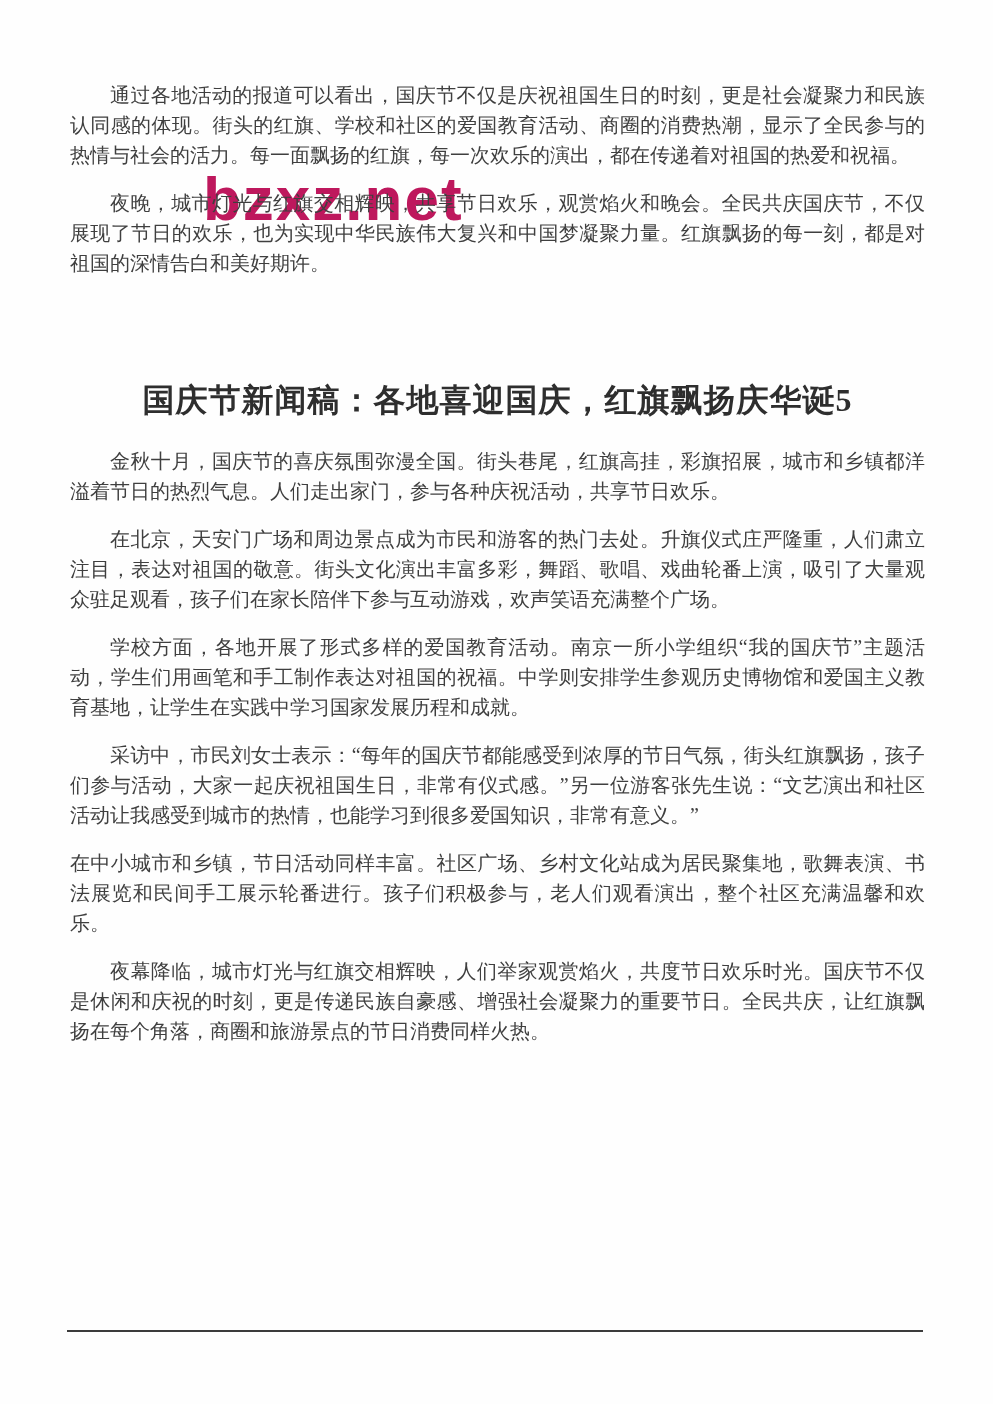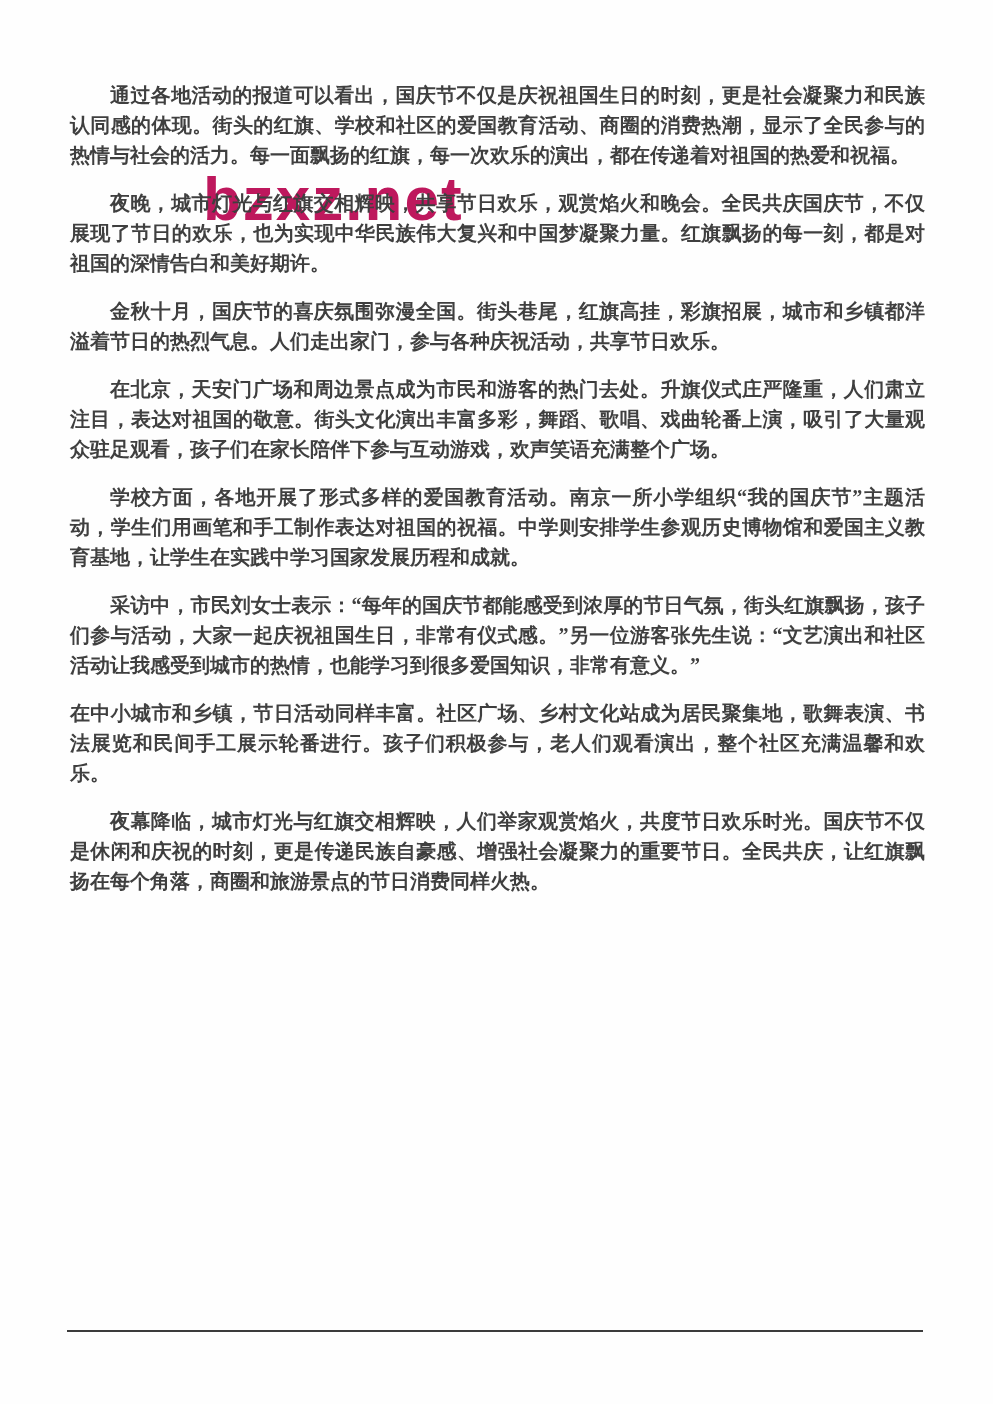--- a/index.html
+++ b/index.html
@@ -33,21 +33,20 @@
     position: relative;
     z-index: 1;
     padding: 80px 68px 0 70px;
   }
   .para {
     margin: 0 0 18px 0;
     font-size: 20px;
     line-height: 30px;
     text-align: justify;
     text-indent: 2em;
-    font-weight: bold;
   }
   .para.no-indent {
     text-indent: 0;
   }
   .article-title {
     margin: 100px 0 24px 0;
     font-size: 32px;
     line-height: 44px;
     font-weight: bold;
     text-align: center;
@@ -80,20 +79,21 @@
 <div class="page">
 
   <div class="watermark">bzxz.net</div>
 
   <div class="content">
 
     <p class="para">通过各地活动的报道可以看出，国庆节不仅是庆祝祖国生日的时刻，更是社会凝聚力和民族认同感的体现。街头的红旗、学校和社区的爱国教育活动、商圈的消费热潮，显示了全民参与的热情与社会的活力。每一面飘扬的红旗，每一次欢乐的演出，都在传递着对祖国的热爱和祝福。</p>
 
     <p class="para">夜晚，城市灯光与红旗交相辉映，共享节日欢乐，观赏焰火和晚会。全民共庆国庆节，不仅展现了节日的欢乐，也为实现中华民族伟大复兴和中国梦凝聚力量。红旗飘扬的每一刻，都是对祖国的深情告白和美好期许。</p>
 
+    <h1 class="article-title">国庆节新闻稿：各地喜迎国庆，红旗飘扬庆华诞5</h1>
 
     <p class="para">金秋十月，国庆节的喜庆氛围弥漫全国。街头巷尾，红旗高挂，彩旗招展，城市和乡镇都洋溢着节日的热烈气息。人们走出家门，参与各种庆祝活动，共享节日欢乐。</p>
 
     <p class="para">在北京，天安门广场和周边景点成为市民和游客的热门去处。升旗仪式庄严隆重，人们肃立注目，表达对祖国的敬意。街头文化演出丰富多彩，舞蹈、歌唱、戏曲轮番上演，吸引了大量观众驻足观看，孩子们在家长陪伴下参与互动游戏，欢声笑语充满整个广场。</p>
 
     <p class="para">学校方面，各地开展了形式多样的爱国教育活动。南京一所小学组织“我的国庆节”主题活动，学生们用画笔和手工制作表达对祖国的祝福。中学则安排学生参观历史博物馆和爱国主义教育基地，让学生在实践中学习国家发展历程和成就。</p>
 
 
     <p class="para">采访中，市民刘女士表示：“每年的国庆节都能感受到浓厚的节日气氛，街头红旗飘扬，孩子们参与活动，大家一起庆祝祖国生日，非常有仪式感。”另一位游客张先生说：“文艺演出和社区活动让我感受到城市的热情，也能学习到很多爱国知识，非常有意义。”</p>
 

